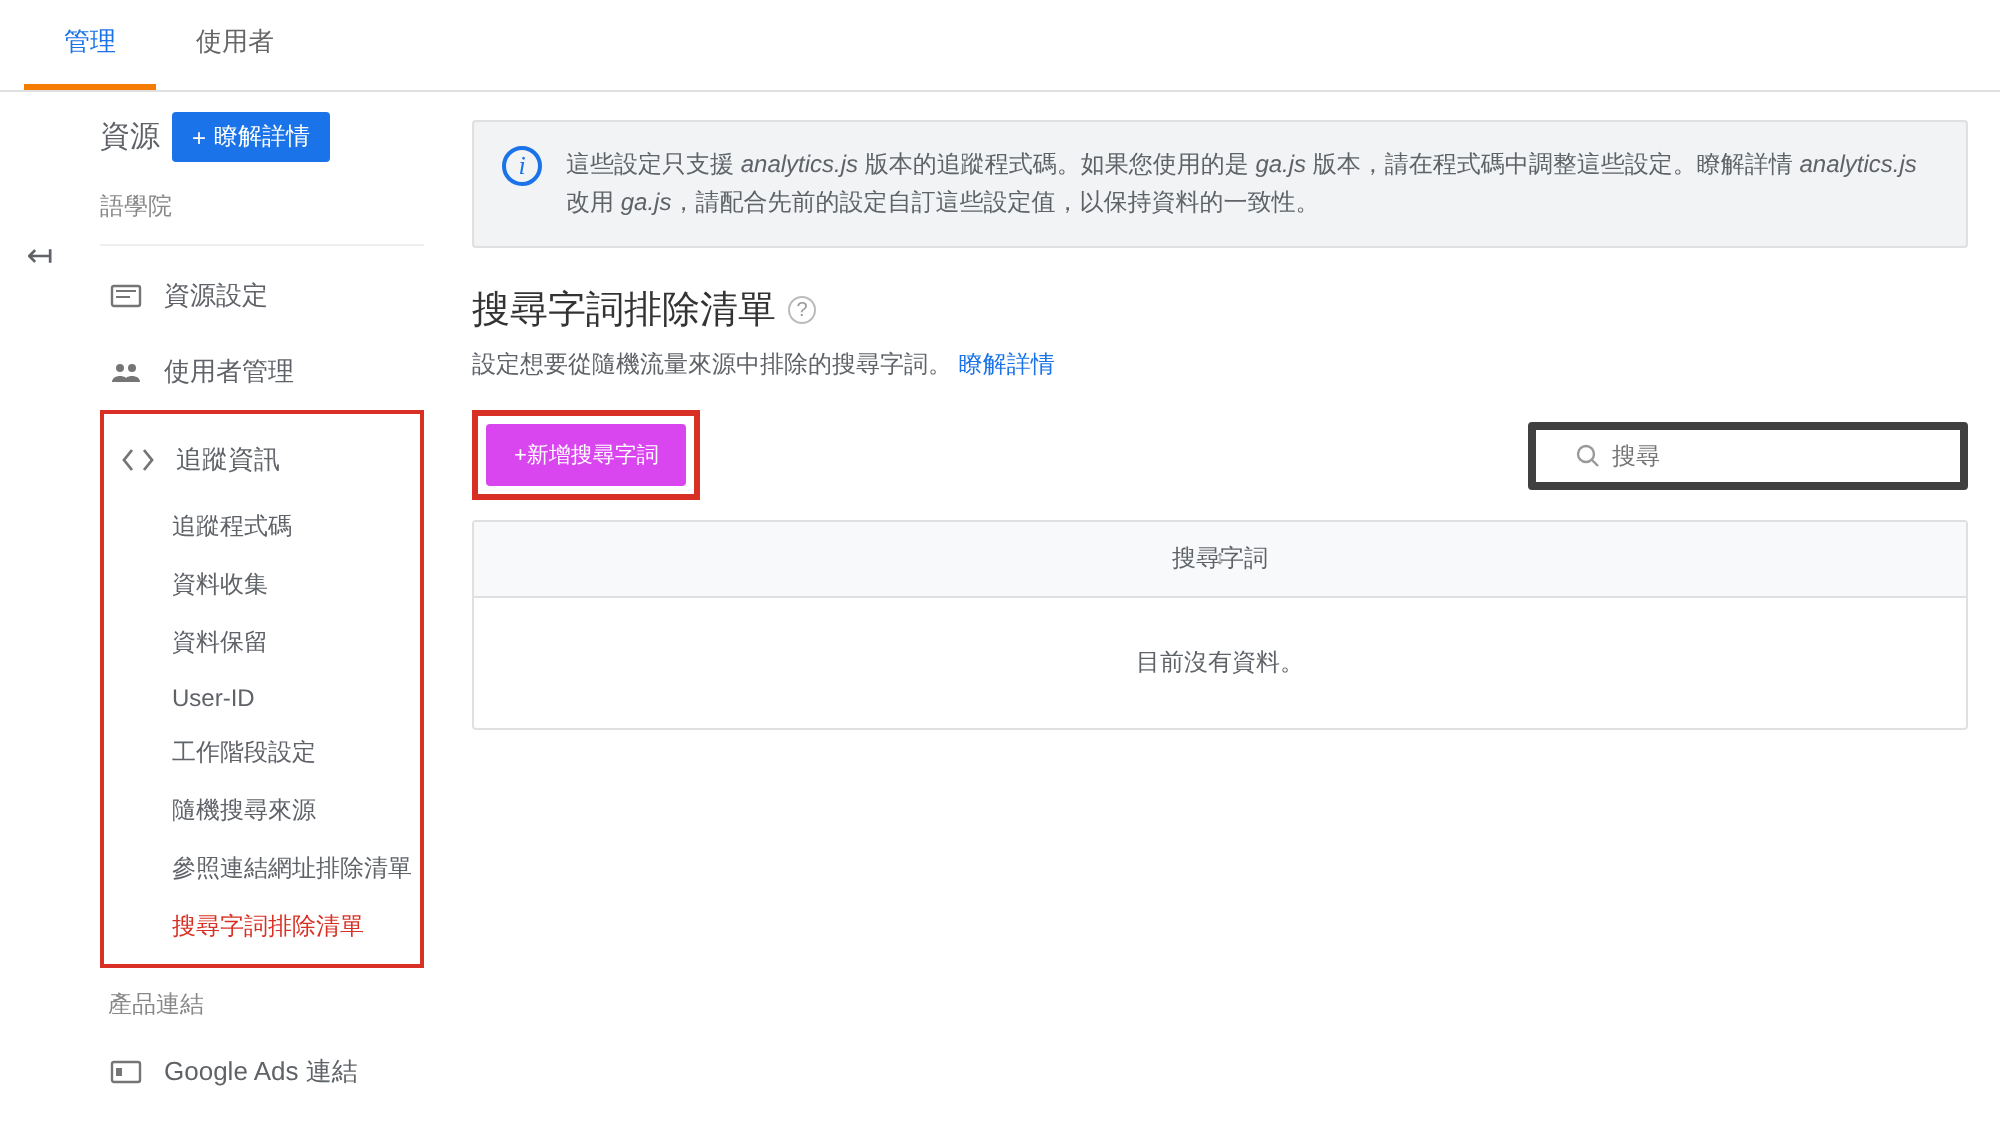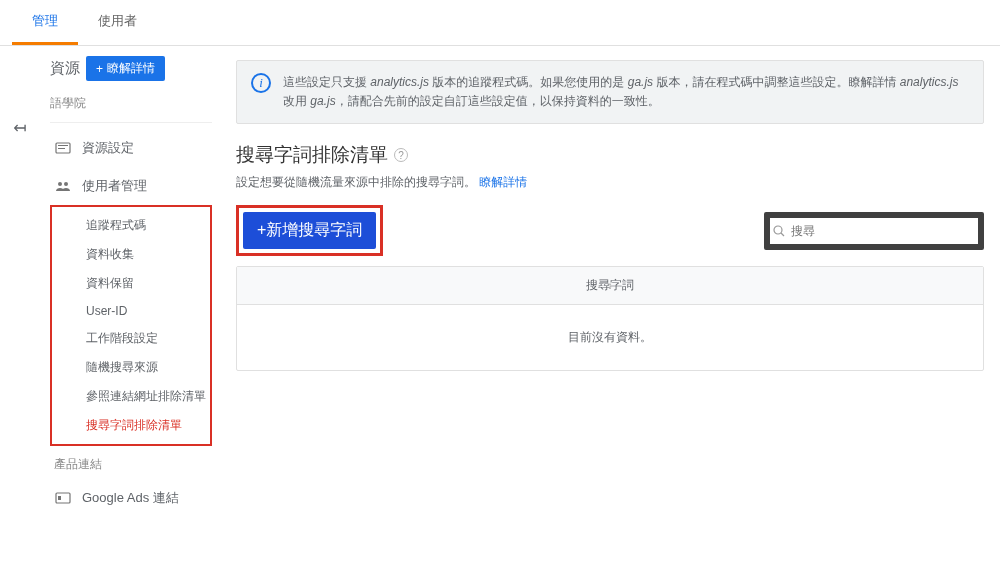--- a/index.html
+++ b/index.html
@@ -40,22 +40,22 @@
     .info-text .mono { font-style: italic; }
     
     .page-title-row { display: flex; align-items: center; gap: 6px; margin-bottom: 6px; }
     .page-title { font-size: 19px; font-weight: 400; color: #333; }
     .help-icon { width: 14px; height: 14px; border: 1px solid #bbb; border-radius: 50%; display: flex; align-items: center; justify-content: center; color: #999; font-size: 10px; }
     .page-desc { font-size: 12px; color: #5f6368; margin-bottom: 14px; }
     .page-desc a { color: #1a73e8; text-decoration: none; }
     
     .action-row { display: flex; justify-content: space-between; align-items: center; margin-bottom: 10px; }
     .add-btn-wrap { border: 3px solid #d93025; padding: 4px; display: inline-block; }
-    .add-btn { background: #1d4ed8; color: #fff; border: none; padding: 8px 14px; font-size: 16px; cursor: pointer; border-radius: 2px; }
-    .search-box { border: 6px solid #404040; padding: 6px 3px; width: 220px; display: flex; align-items: center; gap: 6px; color: #999; border-radius: 2px; }
+    .add-btn { background: #d946ef; color: #fff; border: none; padding: 8px 14px; font-size: 11px; cursor: pointer; border-radius: 2px; }
+    .search-box { border: 4px solid #404040; padding: 6px 20px; width: 220px; display: flex; align-items: center; gap: 6px; color: #999; border-radius: 2px; }
     .search-box input { border: none; outline: none; flex: 1; font-size: 12px; }
     
     .data-table { border: 1px solid #e0e0e0; border-radius: 2px; }
     .table-header { background: #f8f9fa; padding: 10px 12px; display: flex; align-items: center; font-size: 12px; color: #5f6368; border-bottom: 1px solid #e0e0e0; position: relative; justify-content: center; }
     .sort-indicator { position: absolute; left: 50%; transform: translateX(-50%); font-size: 10px; color: #888; }
     .table-empty { padding: 24px; text-align: center; color: #5f6368; font-size: 12px; }
     
     svg { display: block; }
   </style>
 </head>
@@ -98,20 +98,28 @@
             <circle cx="5" cy="6" r="2" fill="#757575"></circle>
             <circle cx="11" cy="6" r="2" fill="#757575"></circle>
             <path d="M1 13c0-2 2-3 4-3s4 1 4 3" fill="#757575"></path>
             <path d="M7 13c0-2 2-3 4-3s4 1 4 3" fill="#757575"></path>
           </svg>
       </span>
       <span>使用者管理</span>
     </div>
 
     <div class="highlight-box">
+      <div class="nav-item expandable">
+        <span class="icon">
+          <svg width="16" height="12" viewBox="0 0 16 12">
+              <path d="M5 1L1 6l4 5M11 1l4 5-4 5" fill="none" stroke="#757575" stroke-width="1.4"></path>
+            </svg>
+        </span>
+        <span>追蹤資訊</span>
+      </div>
       <div class="sub-nav">
         <div class="sub-nav-item">追蹤程式碼</div>
         <div class="sub-nav-item">資料收集</div>
         <div class="sub-nav-item">資料保留</div>
         <div class="sub-nav-item">User-ID</div>
         <div class="sub-nav-item">工作階段設定</div>
         <div class="sub-nav-item">隨機搜尋來源</div>
         <div class="sub-nav-item">參照連結網址排除清單</div>
         <div class="sub-nav-item active">搜尋字詞排除清單</div>
       </div>

